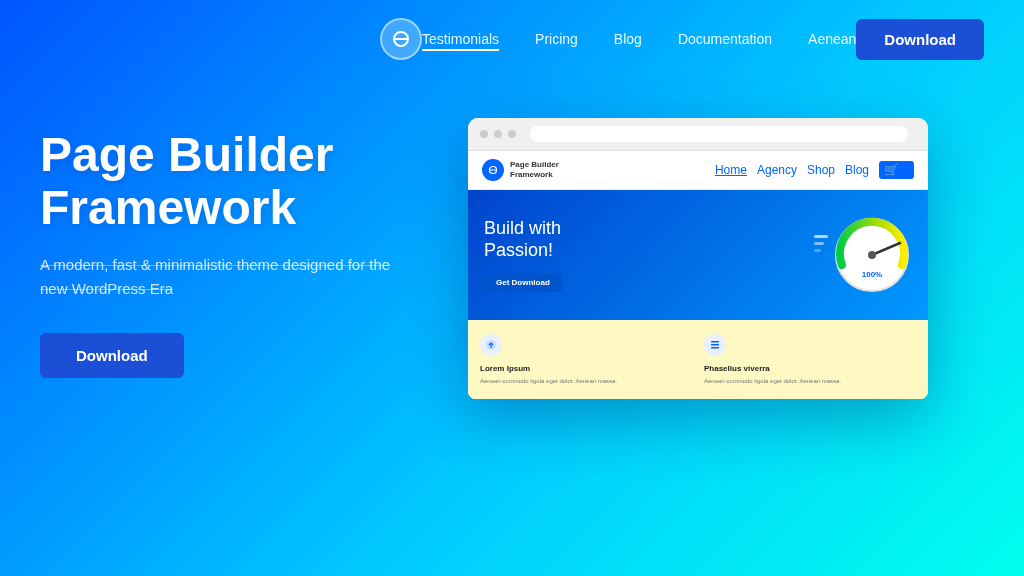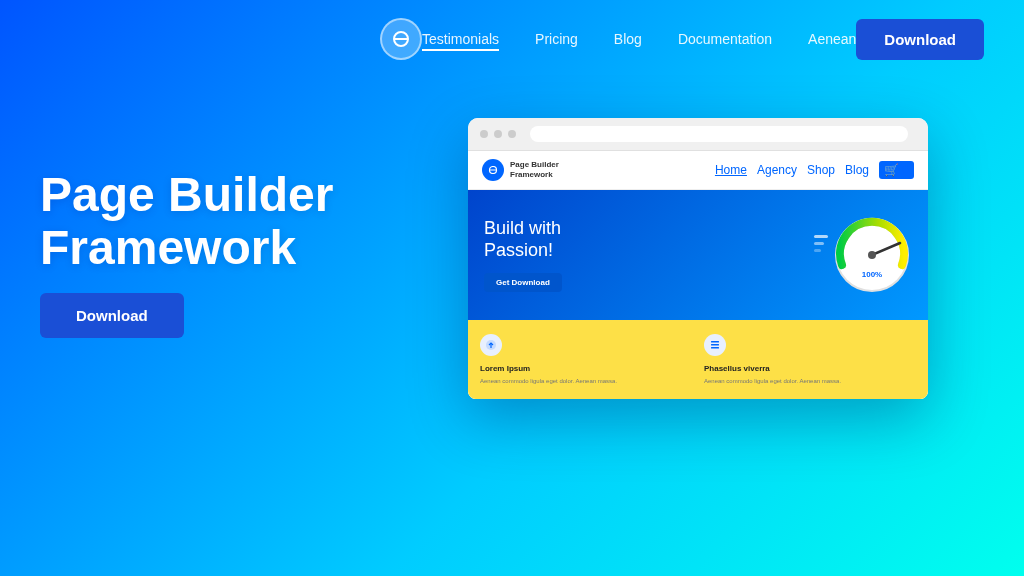--- a/index.html
+++ b/index.html
@@ -226,21 +226,21 @@
     
     .speedometer {
       width: 80px;
       height: 80px;
       position: relative;
     }
 
     
     .inner-features {
       display: flex;
-      background: #fde047;
+      background: #fef9c3;
       padding: 14px 12px;
       gap: 12px;
     }
     .feature-item {
       flex: 1;
       display: flex;
       flex-direction: column;
       gap: 4px;
     }
     .feature-icon-wrap {
@@ -291,20 +291,21 @@
 
   <button class="nav-download-btn">Download</button>
 </nav>
 
 <section class="hero">
   <div class="hero-text">
     <h1 class="hero-title">
       <span>Page Builder</span><br>
       <span>Framework</span>
     </h1>
+    <p class="hero-desc">A modern, fast &amp; minimalistic theme designed for the new WordPress Era</p>
     <button class="hero-download-btn">Download</button>
   </div>
 
   <div class="browser-mockup">
     <div class="browser-bar">
       <div class="browser-dot"></div>
       <div class="browser-dot"></div>
       <div class="browser-dot"></div>
       <div class="browser-url"></div>
     </div>

